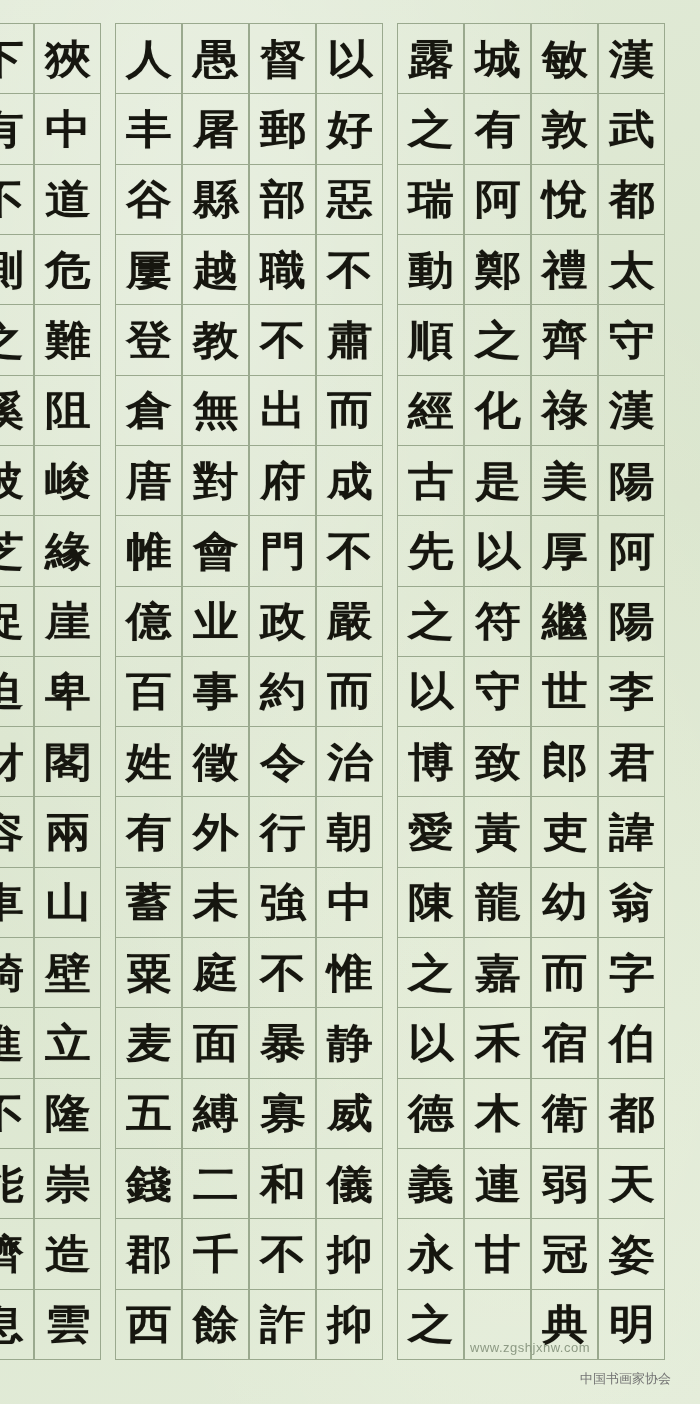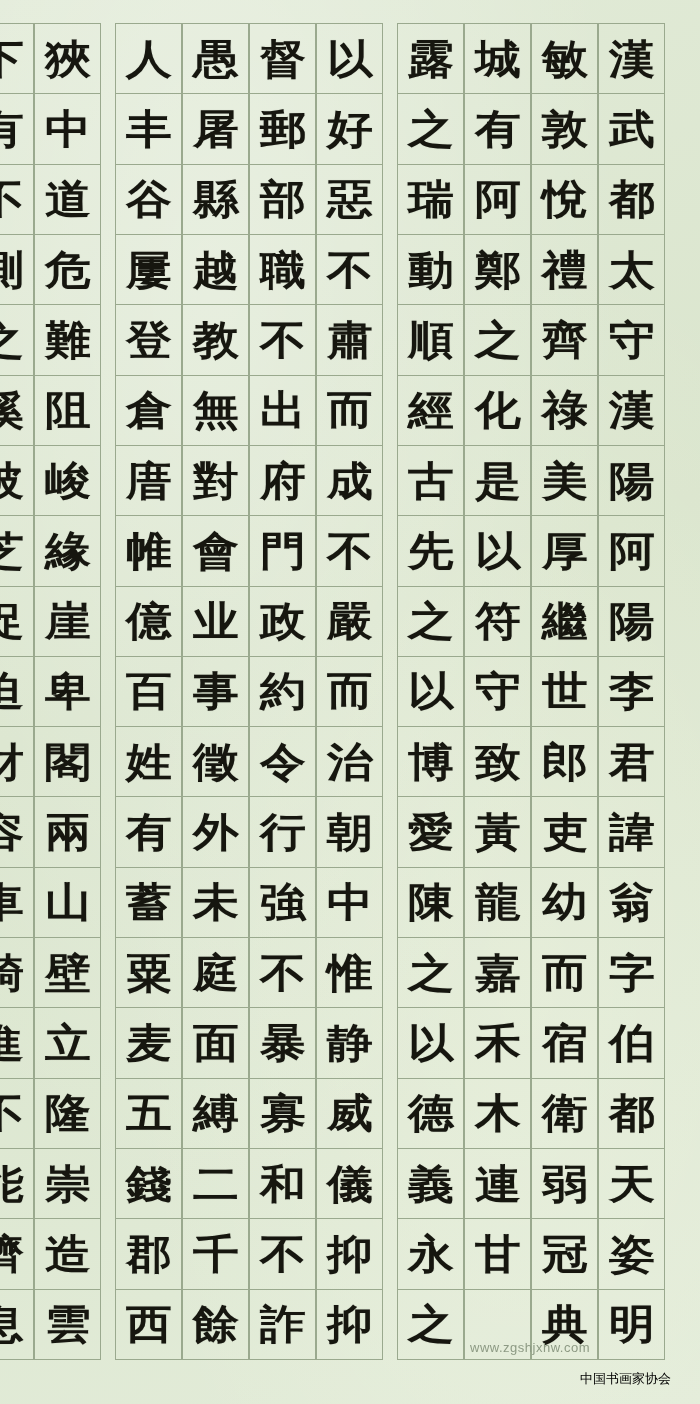--- a/index.html
+++ b/index.html
@@ -74,21 +74,21 @@
     font-size: 13px;
     color: #8d9a84;
     font-family: "Liberation Sans", sans-serif;
     letter-spacing: 0.5px;
   }
   #credit {
     position: absolute;
     left: 580px;
     top: 1370px;
     font-size: 13px;
-    color: #000000;
+    color: #737373;
     font-family: "DejaVu Sans", sans-serif;
   }
 </style>
 </head>
 <body>
 
 <div id="page">
   <div id="paper-texture"></div>
 
   <div id="grid-area">

